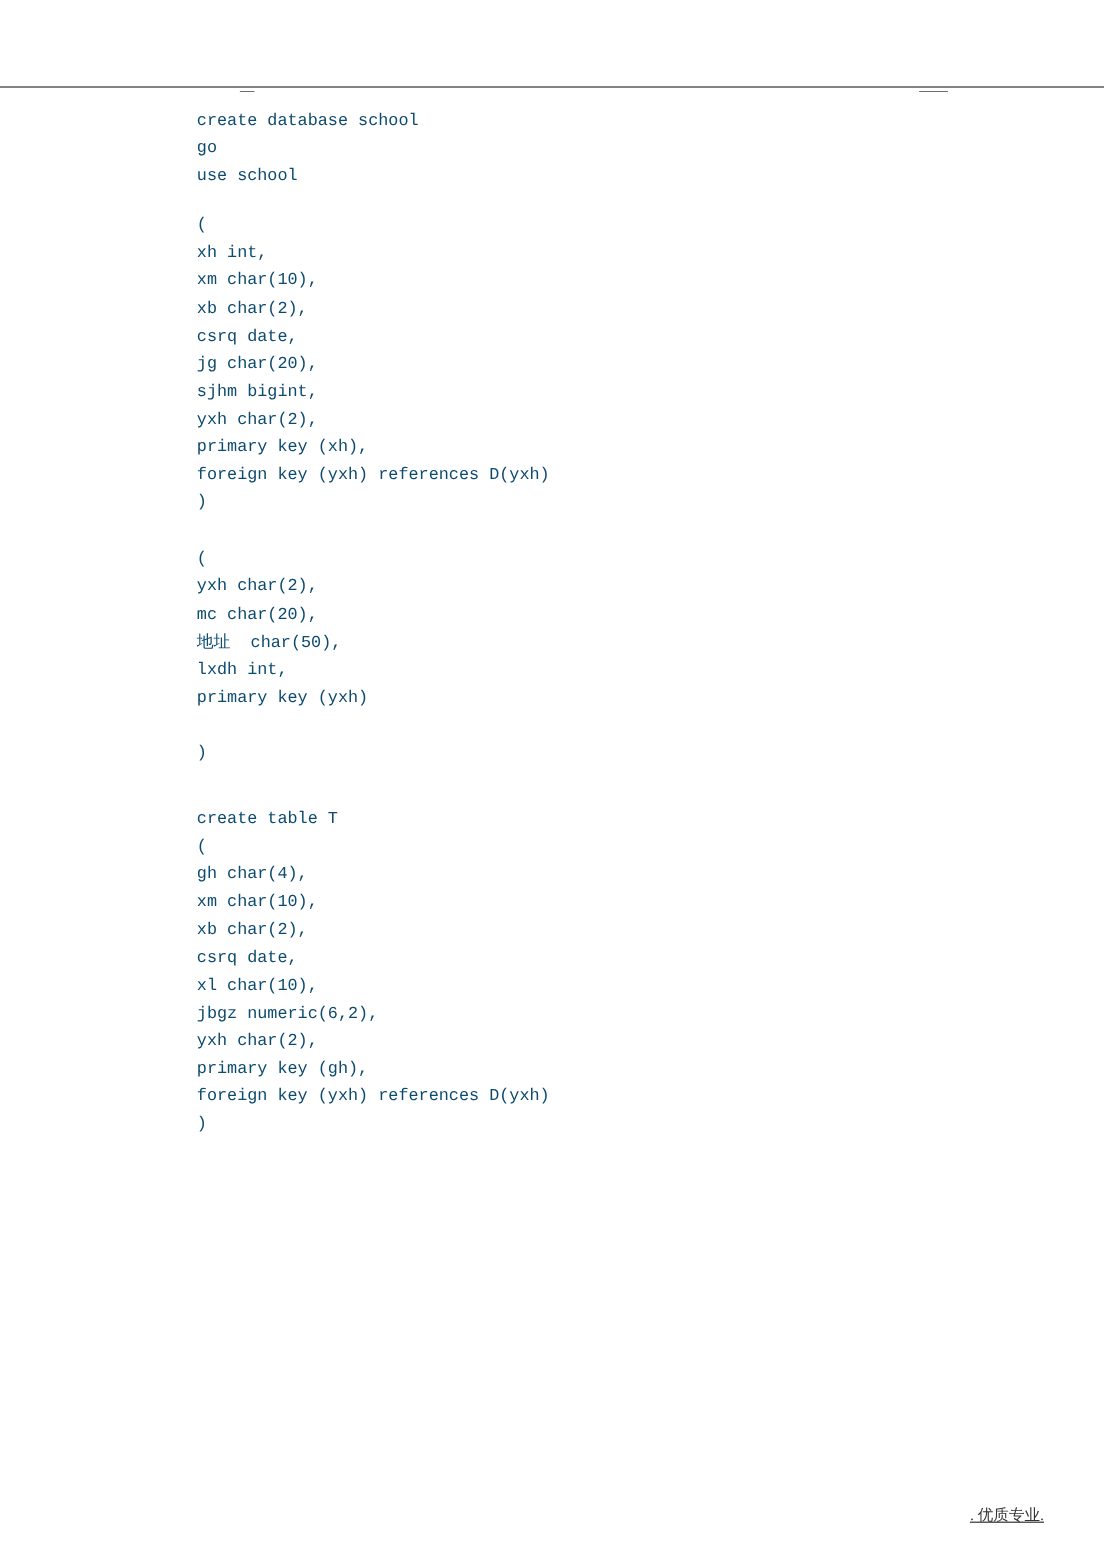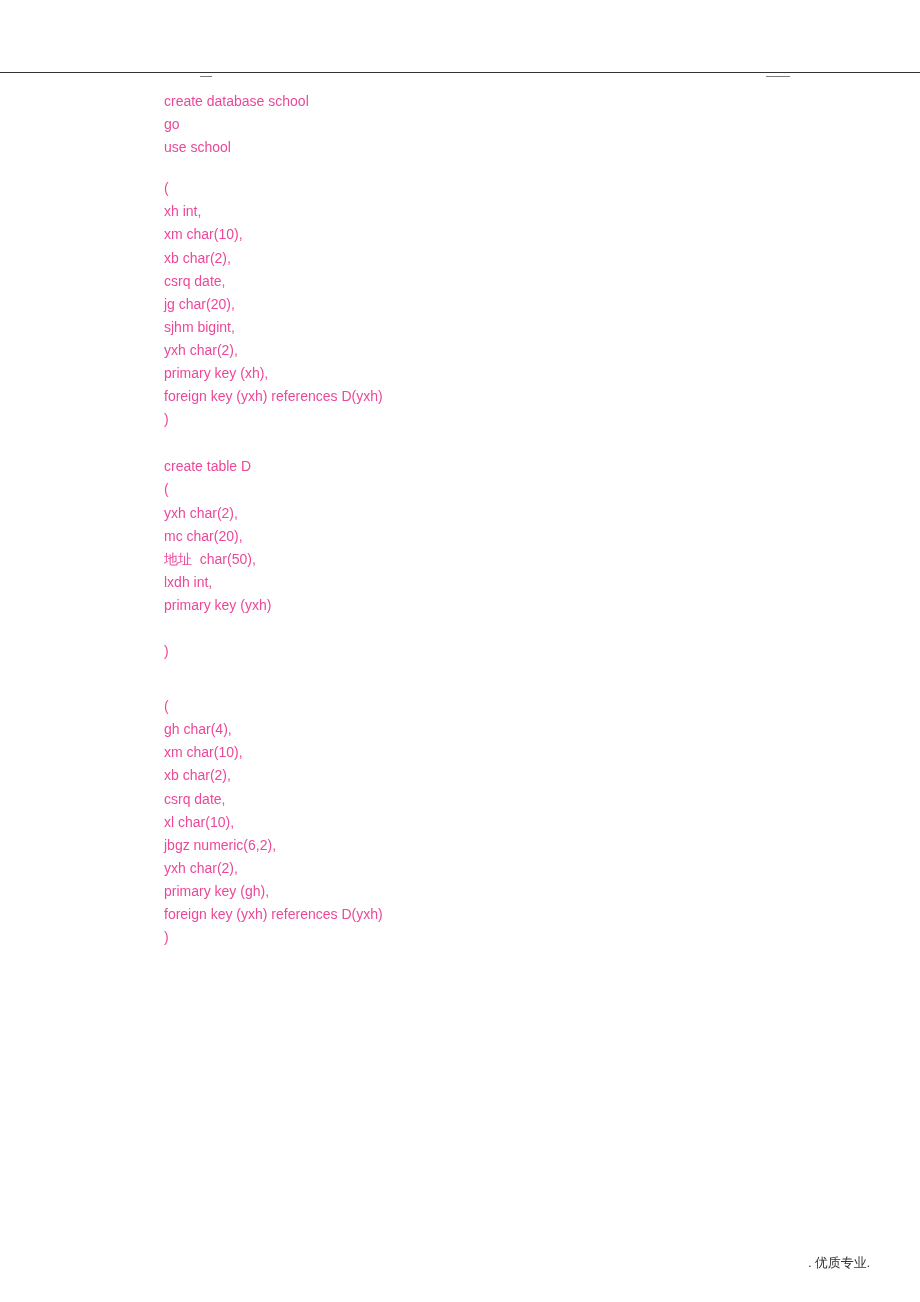--- a/index.html
+++ b/index.html
@@ -43,33 +43,34 @@
     }
 
     .content {
       position: absolute;
       top: 90px;
       left: 164px;
       right: 80px;
     }
 
     .code-block {
-      color: #ec4899;
+      color: #0c4a6e;
       line-height: 1.65;
-      font-family: Liberation Sans, sans-serif;
+      font-family: Liberation Mono, monospace;
       font-size: 14px;
       white-space: pre;
     }
 
     .footer-text {
       position: absolute;
       bottom: 30px;
       right: 50px;
       color: #333;
       font-size: 13px;
+      text-decoration: underline;
     }
   </style>
 </head>
 <body>
 
 <div class="top-border"></div>
 <span class="top-dash-left">—</span>
 <span class="top-dash-right">——</span>
 
 <div class="content">
@@ -87,32 +88,32 @@
 csrq date,
 jg char(20),
 sjhm bigint,
 yxh char(2),
 primary key (xh),
 foreign key (yxh) references D(yxh)
 )</div>
 
   <div style="margin-top: 24px;"></div>
 
-  <div class="code-block">create table D</div>
   <div class="code-block">(
 yxh char(2),
 mc char(20),
 地址  char(50),
 lxdh int,
 primary key (yxh)
 
 )</div>
 
   <div style="margin-top: 32px;"></div>
 
+  <div class="code-block">create table T</div>
   <div class="code-block">(
 gh char(4),
 xm char(10),
 xb char(2),
 csrq date,
 xl char(10),
 jbgz numeric(6,2),
 yxh char(2),
 primary key (gh),
 foreign key (yxh) references D(yxh)

